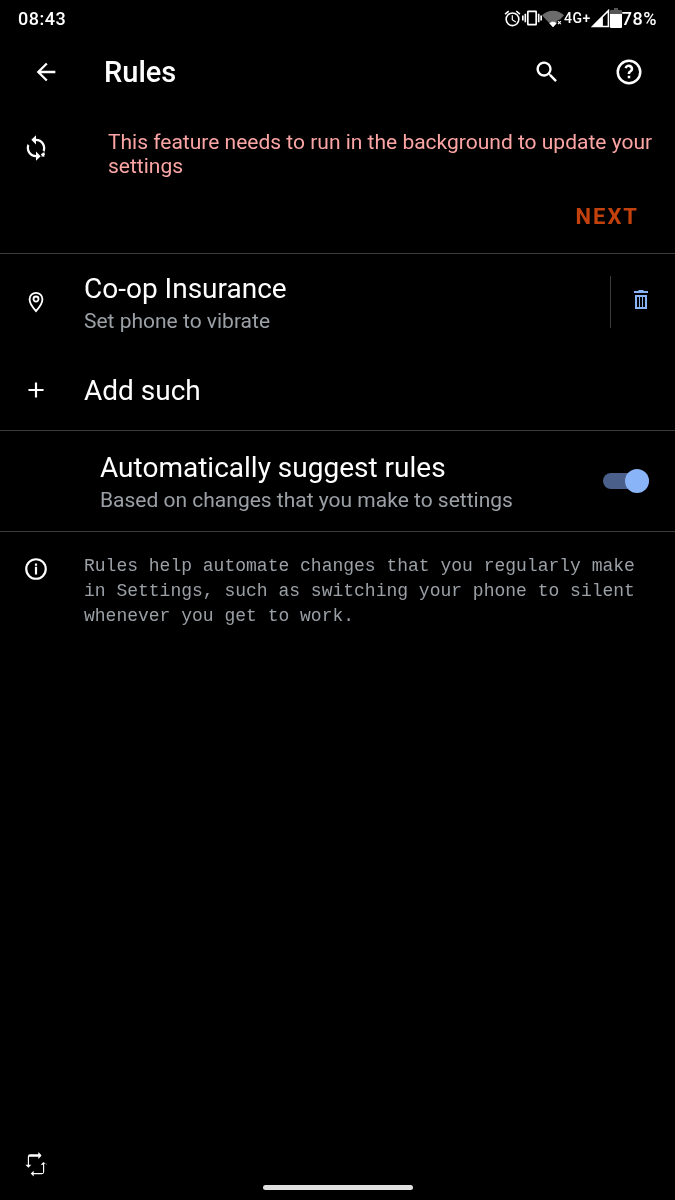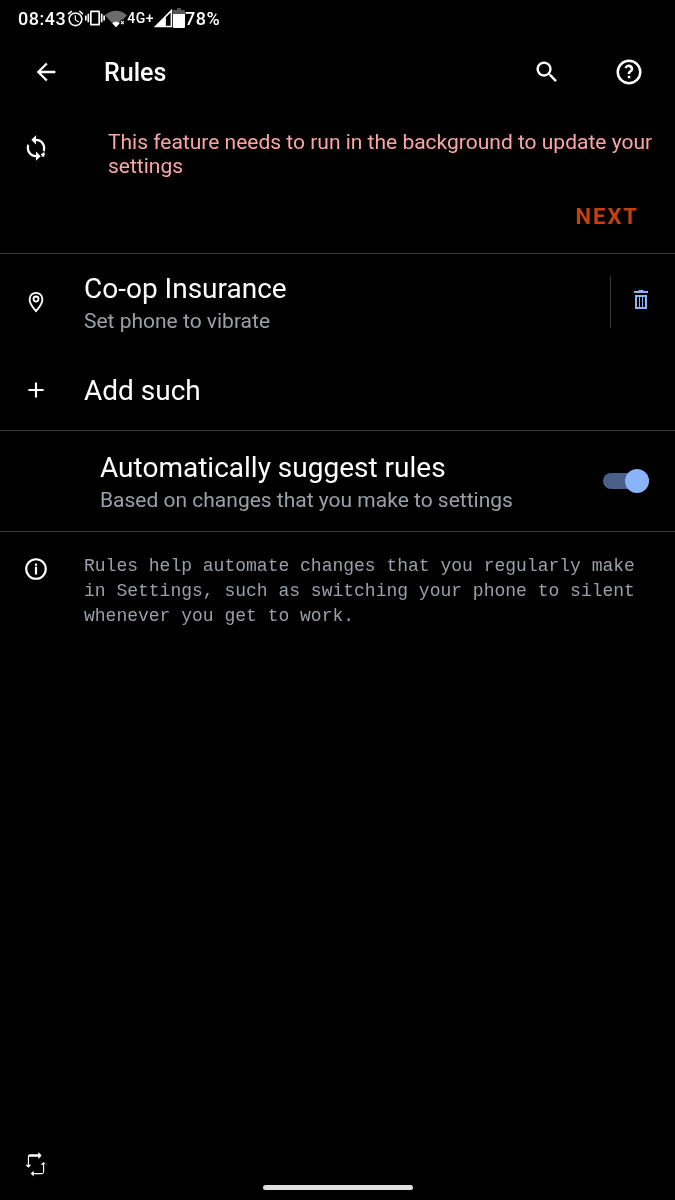--- a/index.html
+++ b/index.html
@@ -1,27 +1,27 @@
 <!DOCTYPE html>
 <html><head>
 <meta charset="utf-8">
 <style>
   * { margin: 0; padding: 0; box-sizing: border-box; }
   html, body { width: 675px; height: 1200px; background: #000; color: #fff; font-family: Roboto, "Helvetica Neue", Arial, sans-serif; -webkit-font-smoothing: antialiased; overflow: hidden; }
   .screen { width: 675px; height: 1200px; display: flex; flex-direction: column; position: relative; }
 
   
-  .status-bar { height: 36px; display: flex; align-items: center; padding: 16px 18px; font-size: 18px; font-weight: 500; letter-spacing: .5px; }
+  .status-bar { height: 36px; display: flex; align-items: center; justify-content: space-between; padding: 16px 18px; font-size: 18px; font-weight: 500; letter-spacing: .5px; }
   .status-right { display: flex; align-items: center; gap: 0; }
   .status-right svg { display: block; }
   .net-label { font-size: 14px; font-weight: 500; }
 
   
   .app-bar { height: 72px; display: flex; align-items: center; padding: 0 22px; gap: 34px; }
-  .app-bar .title { font-size: 25px; font-weight: 500; flex: 1; }
+  .app-bar .title { font-size: 29px; font-weight: 500; flex: 1; }
   .app-bar .action { width: 48px; height: 48px; display: flex; align-items: center; justify-content: center; }
 
   
   .banner { display: flex; padding: 22px 22px 0 22px; gap: 34px; }
   .banner-icon { width: 28px; display: flex; align-items: flex-start; justify-content: center; padding-top: 4px; flex: 0 0 28px; }
   .banner-text { font-size: 21px; line-height: 24px; color: #fca5a5; margin-left: 24px; }
   .banner-actions { display: flex; justify-content: flex-end; padding: 16px 30px 14px 0; }
   .banner-next { color: #c2410c; font-size: 22px; font-weight: 700; letter-spacing: 2px; padding: 10px 6px; }
 
   .divider { height: 1px; background: #3c3c3c; width: 100%; }

